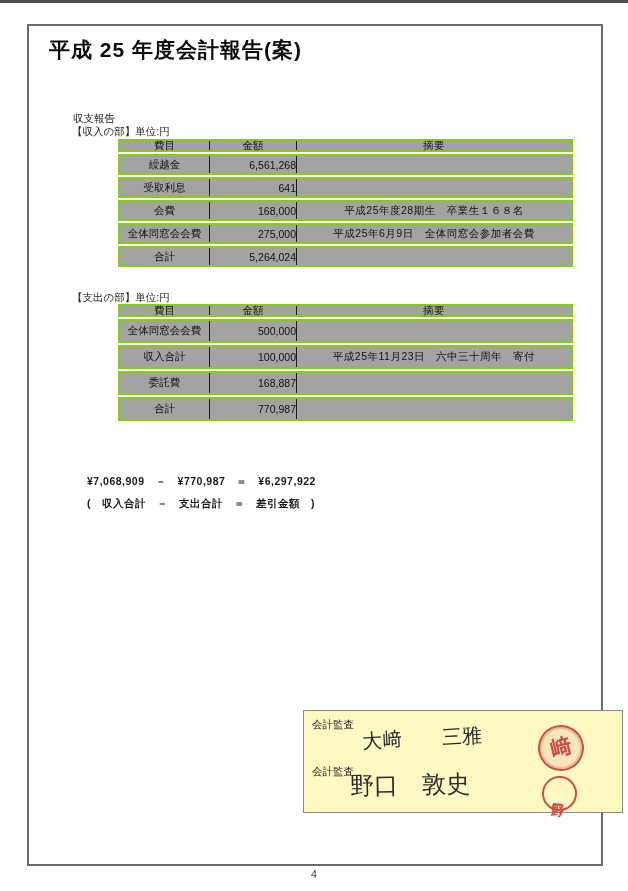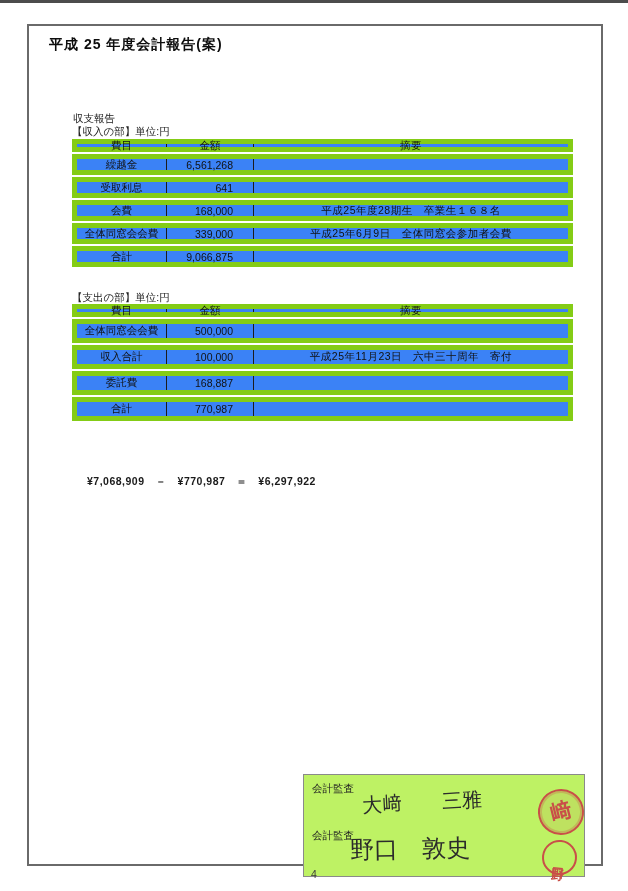--- a/index.html
+++ b/index.html
@@ -1,44 +1,44 @@
 <!DOCTYPE html>
 <html><head>
 <meta charset="utf-8">
 <style>
   * { margin:0; padding:0; box-sizing:border-box; }
   html,body { width:628px; height:891px; background:#ffffff; overflow:hidden;
               font-family:"Liberation Sans","DejaVu Sans",sans-serif; color:#111; }
   .top-edge { position:absolute; left:0; top:0; width:628px; height:3px; background:#4c4c4c; }
   .page { position:absolute; left:27px; top:24px; width:576px; height:842px;
           border:2px solid #6a6a6a; background:#fff; }
-  .title { position:absolute; left:20px; top:10px; font-size:14px; font-weight:bold;
+  .title { position:absolute; left:20px; top:10px; font-size:21px; font-weight:bold;
            letter-spacing:1px; color:#0d0d0d; }
   .report-label { position:absolute; left:44px; top:86px; font-size:10.5px; color:#222; }
   .sec-head { position:absolute; width:501px; display:flex; justify-content:flex-start;
               font-size:10.5px; color:#222; }
   .sec-head.income { left:43px; top:99px; }
   .sec-head.expense { left:43px; top:265px; }
   .acct-table { position:absolute; left:43px; width:501px; display:flex;
                 flex-direction:column; gap:2px; }
   .acct-table.income { top:113px; }
   .acct-table.expense { top:278px; }
-  .t-row { display:flex; border:5px solid #84cc16; background:#3b82f6; height:21px; }
+  .t-row { display:flex; border:2px solid #84cc16; background:#a3a3a3; height:21px;margin-left:46px; }
   .acct-table.expense .t-row { height:24px; }
   .t-row.head { height:13px !important; }
   .cell { display:flex; align-items:center; font-size:10.5px; color:#111; }
   .c-item { width:90px; justify-content:center; border-right:1px solid #1c1c1c; }
-  .c-amt  { width:87px; justify-content:flex-end; padding-right:20px;
+  .c-amt  { width:87px; justify-content:flex-end; padding-right:0;
             border-right:1px solid #1c1c1c; }
   .c-note { flex:1; justify-content:center; letter-spacing:0.5px; }
   .t-row.head .cell { justify-content:center; padding:0; }
   .summary { position:absolute; left:58px; top:444px; font-size:10.5px; color:#1a1a1a;
              letter-spacing:0.5px; line-height:22px;font-weight:bold; }
-  .audit-box { position:absolute; left:274px; top:748px; width:282px; height:103px;
-               border:1px solid #8a8a8a; background:#bef264; }
+  .audit-box { position:absolute; left:274px; top:684px; width:320px; height:103px;
+               border:1px solid #8a8a8a; background:#fef9c3; }
   .audit-label { position:absolute; left:8px; font-size:10.5px; color:#222; }
   .audit-label.l1 { top:7px; }
   .audit-label.l2 { top:54px; }
   .sig { position:absolute; color:#2b2b2b; font-family:"DejaVu Serif","Liberation Serif",serif;
          white-space:nowrap; }
   .sig.s1 { left:58px; top:14px; font-size:20px; transform:rotate(-3deg); }
   .sig.s2 { left:46px; top:58px; font-size:24px; transform:rotate(-1deg); }
   .seal { position:absolute; border-radius:50%; color:#c94f48; display:flex;
           align-items:center; justify-content:center; font-weight:bold; line-height:1; }
   .seal.s1 { left:234px; top:14px; width:46px; height:46px; border:2.5px solid #c94f48;
@@ -81,26 +81,26 @@
       <div class="cell c-amt">641</div>
       <div class="cell c-note"></div>
     </div>
     <div class="t-row">
       <div class="cell c-item">会費</div>
       <div class="cell c-amt">168,000</div>
       <div class="cell c-note">平成25年度28期生　卒業生１６８名</div>
     </div>
     <div class="t-row">
       <div class="cell c-item">全体同窓会会費</div>
-      <div class="cell c-amt">339,000</div>
+      <div class="cell c-amt">275,000</div>
       <div class="cell c-note">平成25年6月9日　全体同窓会参加者会費</div>
     </div>
     <div class="t-row">
       <div class="cell c-item">合計</div>
-      <div class="cell c-amt">9,066,875</div>
+      <div class="cell c-amt">5,264,024</div>
       <div class="cell c-note"></div>
     </div>
   </div>
 
   <div class="sec-head expense">
     <span>【支出の部】</span>
     <span>単位:円</span>
   </div>
 
   <div class="acct-table expense">
@@ -124,20 +124,21 @@
     </div>
     <div class="t-row">
       <div class="cell c-item">合計</div>
       <div class="cell c-amt">770,987</div>
       <div class="cell c-note"></div>
     </div>
   </div>
 
   <div class="summary">
     <div>¥7,068,909　－　¥770,987　＝　¥6,297,922</div>
+    <div>(　収入合計　－　支出合計　＝　差引金額　)</div>
   </div>
 
   <div class="audit-box">
     <span class="audit-label l1">会計監査</span>
     <span class="sig s1">大﨑　　三雅</span>
     <span class="seal s1">﨑</span>
     <span class="audit-label l2">会計監査</span>
     <span class="sig s2">野口　敦史</span>
     <span class="seal s2">野口</span>
   </div>

